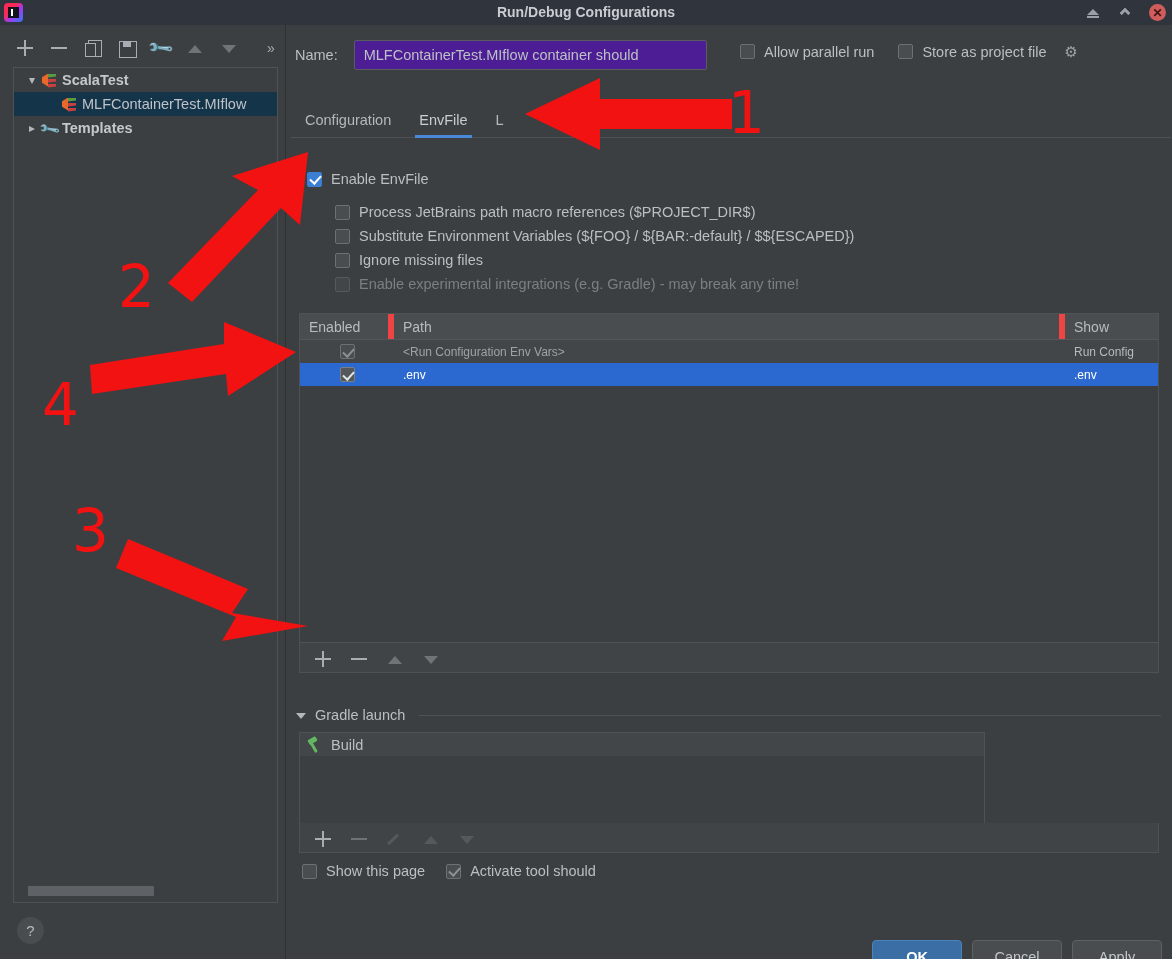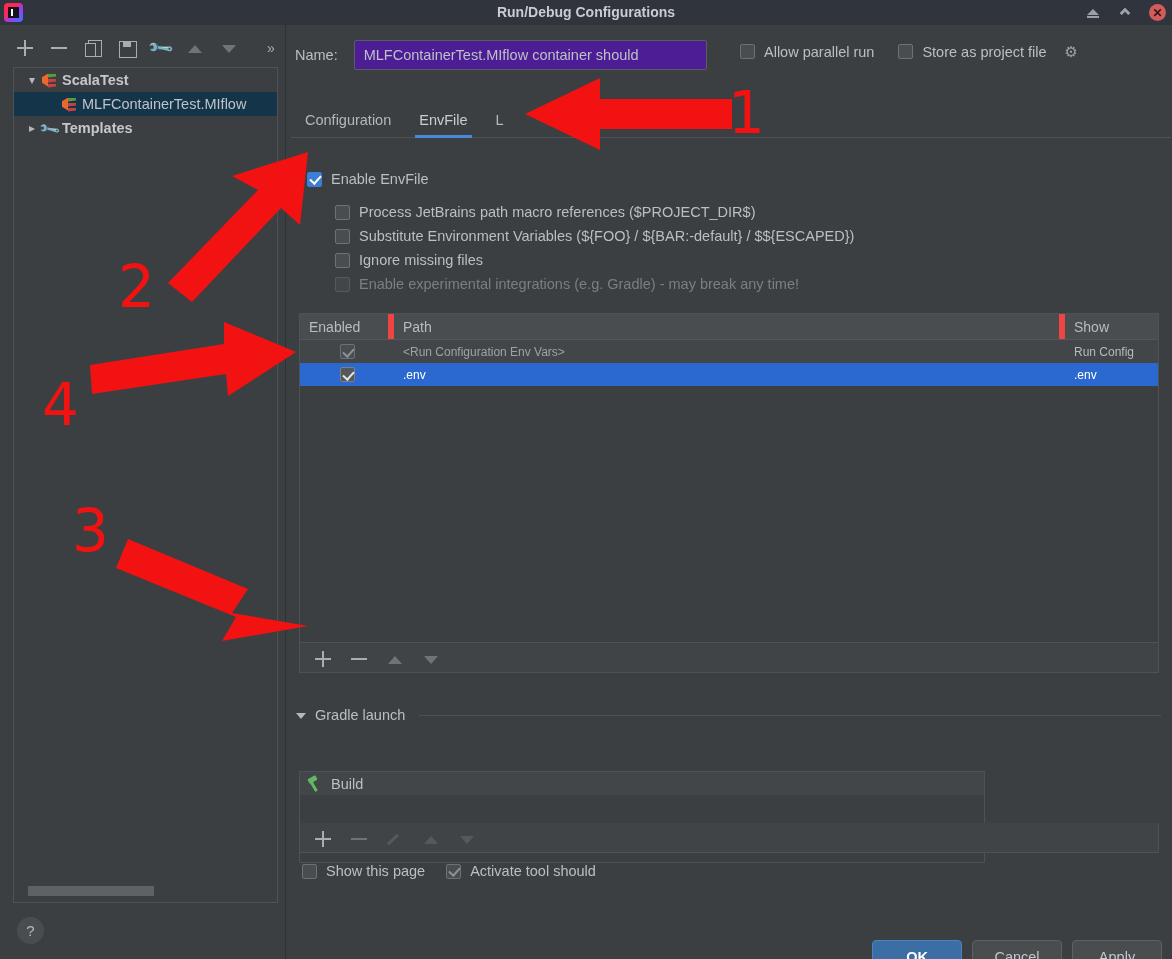--- a/index.html
+++ b/index.html
@@ -250,21 +250,21 @@
   .bl-caret { width: 11px; height: 11px; position: relative; cursor: pointer; }
   .bl-caret::after {
     content: ""; position: absolute; left: 0; top: 3px;
     border-left: 5.5px solid transparent; border-right: 5.5px solid transparent;
     border-top: 6px solid #b4b8bc;
   }
   .bl-title { font-size: 14.5px; color: #bbbfc3; white-space: nowrap; }
   .bl-line { flex: 1 1 auto; height: 1px; background: #4e5254; margin-left: 6px; }
 
   .bl-list {
-    position: absolute; left: 13px; top: 746px; width: 686px; height: 92px;
+    position: absolute; left: 13px; top: 707px; width: 686px; height: 92px;
     border: 1px solid #4e5254; background: #3c3f41;
   }
   .bl-item { height: 23px; display: flex; align-items: center; gap: 7px; padding-left: 8px; background: #434649; }
   .hammer { width: 16px; height: 16px; position: relative; }
   .hammer .h-head {
     position: absolute; left: 0px; top: 1px; width: 9px; height: 5px; background: #62b862;
     transform: rotate(-30deg); border-radius: 1px;
   }
   .hammer .h-handle {
     position: absolute; left: 4px; top: 4px; width: 3px; height: 12px; background: #62b862;

